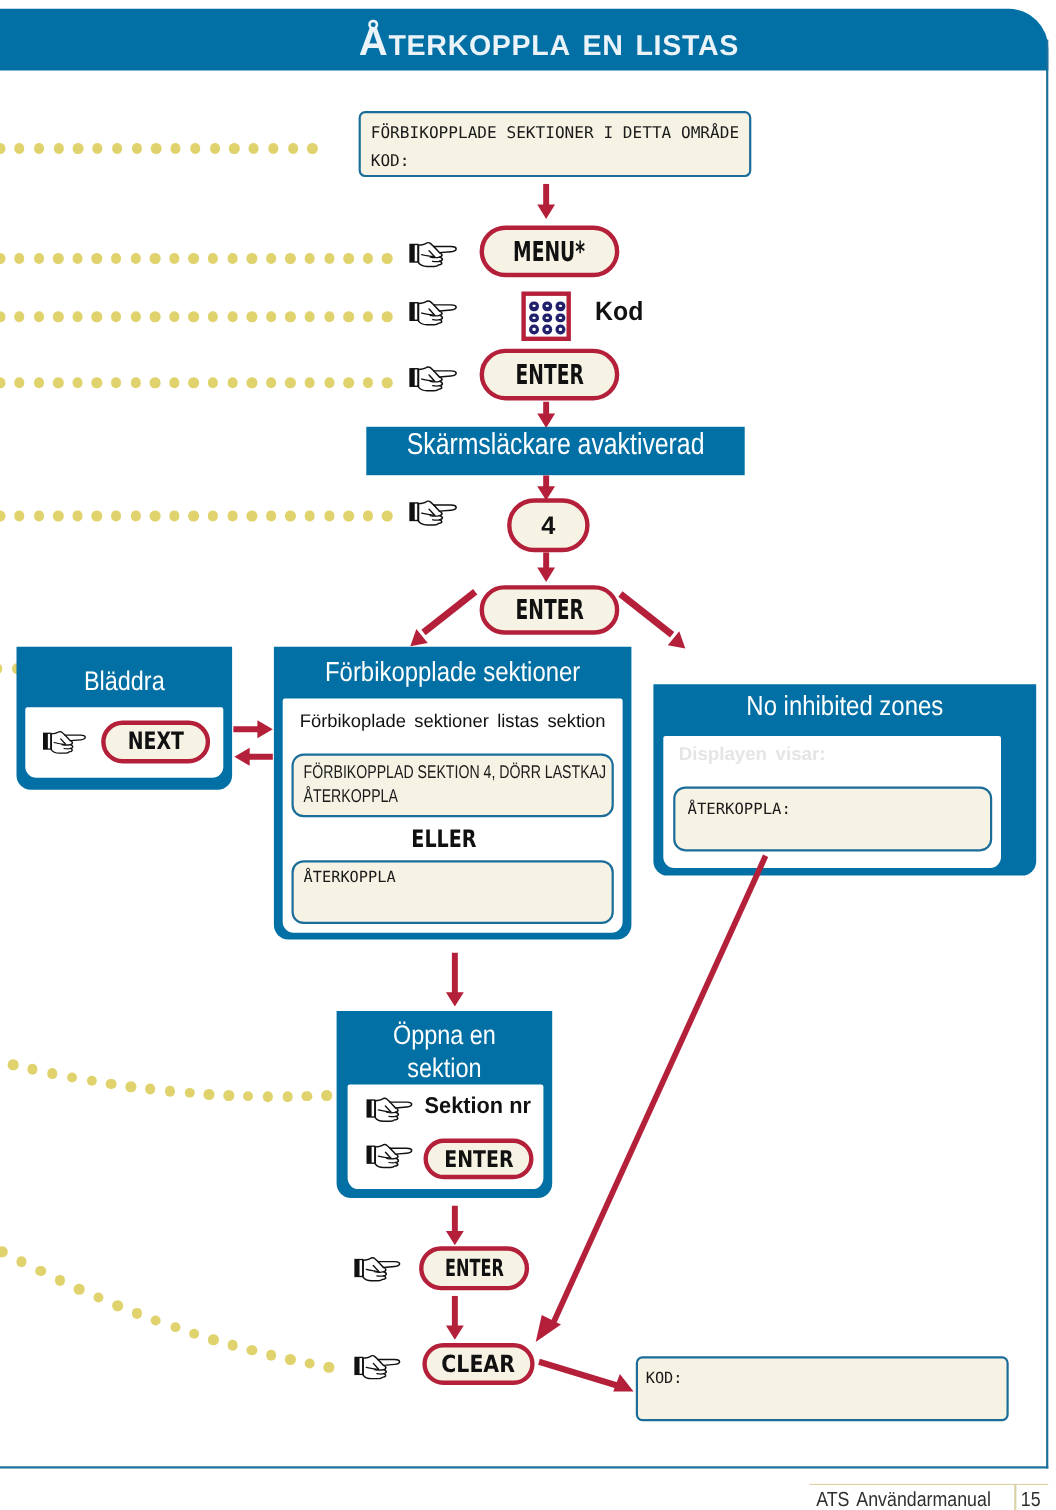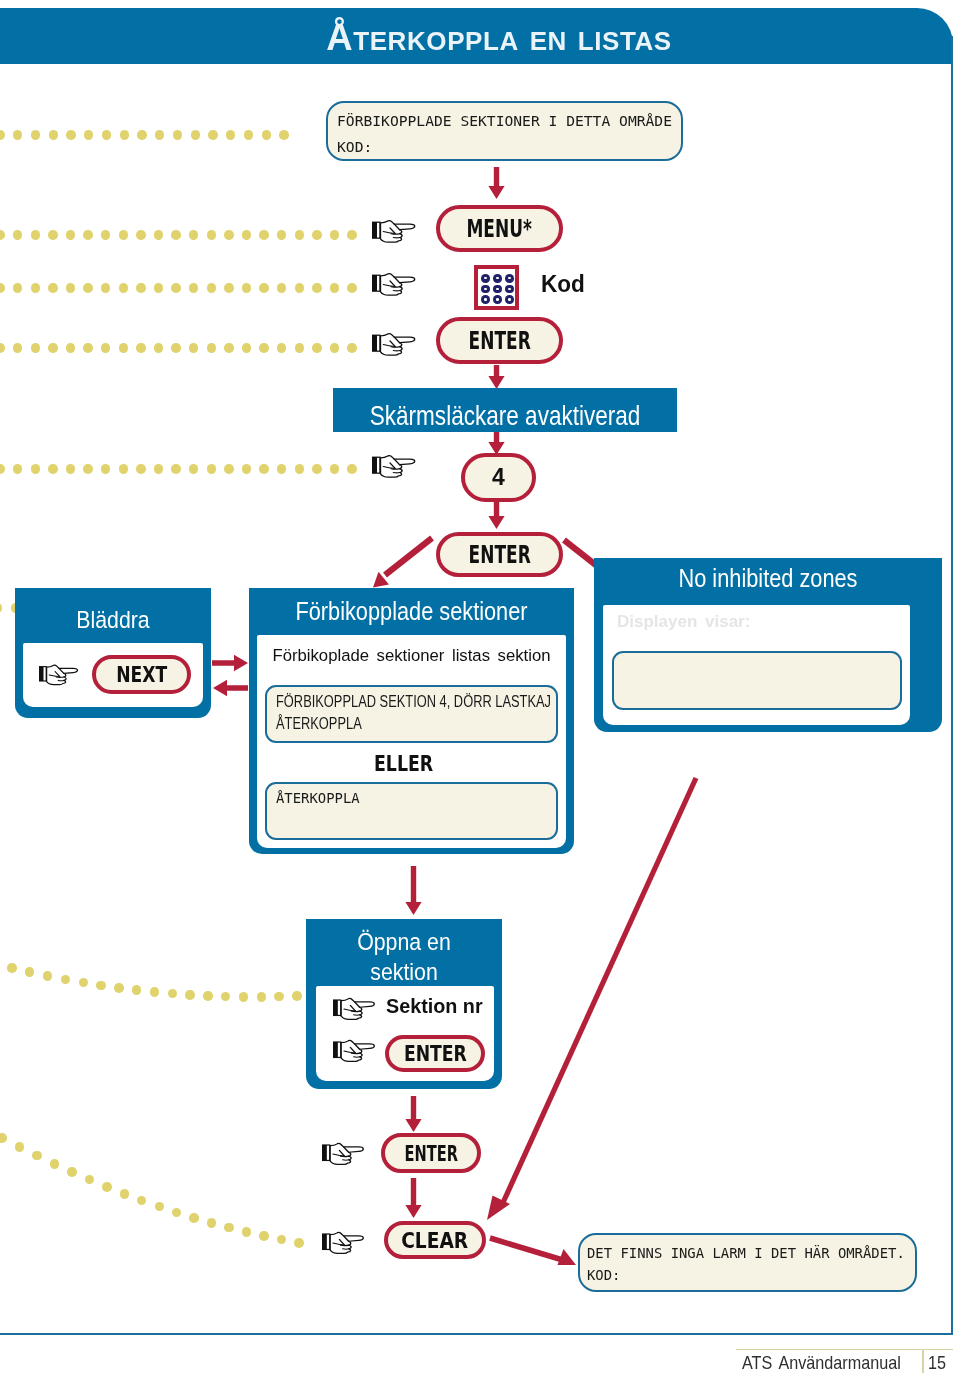--- a/index.html
+++ b/index.html
@@ -15,31 +15,31 @@
 
   .footrule{position:absolute;left:736px;top:1348.5px;width:217px;height:1.8px;background:#d9d2a4;}
   .footsep{position:absolute;left:922px;top:1350.3px;width:1.8px;height:23px;background:#d9d2a4;}
   .foottext{position:absolute;left:742px;top:1352px;font-size:18.6px;color:#2f2f2f;word-spacing:3px;transform-origin:left top;transform:scaleX(0.87);white-space:nowrap;}
   .footnum{position:absolute;left:928px;top:1352px;font-size:18.6px;color:#2f2f2f;transform-origin:left top;transform:scaleX(0.87);}
 
   
   .dotrow{position:absolute;height:9.4px;}
   .dotrow i{position:absolute;top:0;width:9.4px;height:9.4px;border-radius:50%;background:#e0d36e;display:block;}
 
-  .dispbox{position:absolute;background:#f6f3e4;border:2.6px solid #1b6d99;border-radius:18px;box-sizing:border-box;
+  .dispbox{position:absolute;background:#f6f3e4;border:2.6px solid #1b6d99;border-radius:6px;box-sizing:border-box;
     font-family:"DejaVu Sans Mono",monospace;color:#1a1a1a;}
   .dispbox span{display:block;white-space:pre;}
   .dispbox span.sq{transform-origin:left center;transform:scaleX(0.766);}
 
   .redbtn{position:absolute;background:#f6f3e4;border:4.2px solid #b4203a;border-radius:26px;box-sizing:border-box;
     display:flex;align-items:center;justify-content:center;font-weight:bold;color:#111;}
   .redbtn > span{display:inline-block;font-family:"DejaVu Sans",sans-serif;transform:scaleX(0.68);white-space:nowrap;}
   .redbtn.plain > span{transform:none;font-family:"Liberation Sans",sans-serif;}
 
-  .bluebar{position:absolute;background:#0270a4;color:#ffffff;display:flex;align-items:flex-end;justify-content:center;}
+  .bluebar{position:absolute;background:#0270a4;color:#ffffff;display:flex;align-items:flex-start;justify-content:center;}
   .bluebar > span{display:inline-block;transform:scaleX(0.82);white-space:nowrap;}
 
   .panel{position:absolute;background:#0270a4;box-sizing:border-box;}
   .panel .ptitle{position:absolute;left:0;right:0;top:0;color:#fff;text-align:center;transform:scaleX(0.87);}
   .panel .pbody{position:absolute;background:#ffffff;}
 
   .hand{position:absolute;line-height:0;}
   .hand svg{display:block;transform-origin:center center;transform:scaleY(0.86);}
   .hand{transform-origin:left top;}
 
@@ -378,25 +378,26 @@
     <div class="dispbox" style="left:16px;top:97px;width:293px;height:58px;padding:4px 9px 0 9px;font-size:16.8px;line-height:21.7px;border-radius:11px;border-width:2.2px;font-family:'Liberation Sans',sans-serif;">
       <span class="sq">FÖRBIKOPPLAD SEKTION 4, DÖRR LASTKAJ</span>
       <span class="sq">ÅTERKOPPLA</span>
     </div>
     <div style="position:absolute;left:8px;top:163px;width:309px;text-align:center;font-size:22px;font-weight:bold;color:#111;font-family:'DejaVu Sans',sans-serif;transform:scaleX(0.79) translateX(-10px);">ELLER</div>
     <div class="dispbox" style="left:16px;top:194px;width:293px;height:58px;padding:4px 9px 0 9px;font-size:13.9px;line-height:21.7px;border-radius:11px;border-width:2.2px;">
       <span>ÅTERKOPPLA</span>
     </div>
   </div>
 
-  <div class="panel" style="left:594px;top:558px;width:348px;height:174px;border-radius:0 0 13px 13px;">
+  <div class="panel" style="left:594px;top:622px;width:348px;height:174px;border-radius:0 0 13px 13px;">
     <div class="ptitle" style="top:6px;font-size:25px;">No inhibited zones</div>
     <div class="pbody" style="left:9px;top:47px;width:307px;height:120px;border-radius:2px 2px 10px 10px;"></div>
     <div style="position:absolute;left:23px;top:54px;font-size:17px;color:#e5e5e5;word-spacing:3px;font-weight:bold;">Displayen visar:</div>
     <div class="dispbox" style="left:18px;top:93px;width:290px;height:59px;padding:7px 11px 0 11px;font-size:14.2px;line-height:25px;border-radius:11px;border-width:2.2px;">
+      <span>ÅTERKOPPLA:</span>
     </div>
   </div>
 
   <svg class="arrow" style="left:470px;top:770px;" width="240" height="460" viewBox="0 0 240 460">
     <path d="M226 8 L31 437" stroke="#b4203a" stroke-width="5.2" fill="none"></path>
     <path d="M17 450 L22.5 425.5 L40 434 Z" fill="#b4203a"></path>
   </svg>
 
   <div class="arrow" style="left:404.5px;top:866.0px;">
     <svg width="17" height="49.0" viewBox="0 0 17 49.0">
@@ -489,21 +490,20 @@
   <div class="redbtn" style="left:384px;top:1221px;width:102px;height:38px;font-size:21.5px;">
     <span style="transform:scaleX(0.865)">CLEAR</span>
   </div>
 
   <svg class="arrow" style="left:486px;top:1234px;" width="94" height="40" viewBox="0 0 94 40">
     <path d="M4 4 L75 25.5" stroke="#b4203a" stroke-width="5.6" fill="none"></path>
     <path d="M90 31 L71.5 31 L77.5 15 Z" fill="#b4203a"></path>
   </svg>
 
   <div class="dispbox" style="left:578px;top:1233px;width:339px;height:59px;padding:7px 10px 0 7px;font-size:13.9px;line-height:22px;">
-    <span>DET FINNS INGA LARM I DET HÄR OMRÅDET.</span>
     <span>KOD:</span>
   </div>
 
   <div class="footrule"></div>
   <div class="footsep"></div>
   <div class="foottext">ATS Användarmanual</div>
   <div class="footnum">15</div>
 </div>
 
 </body></html>

